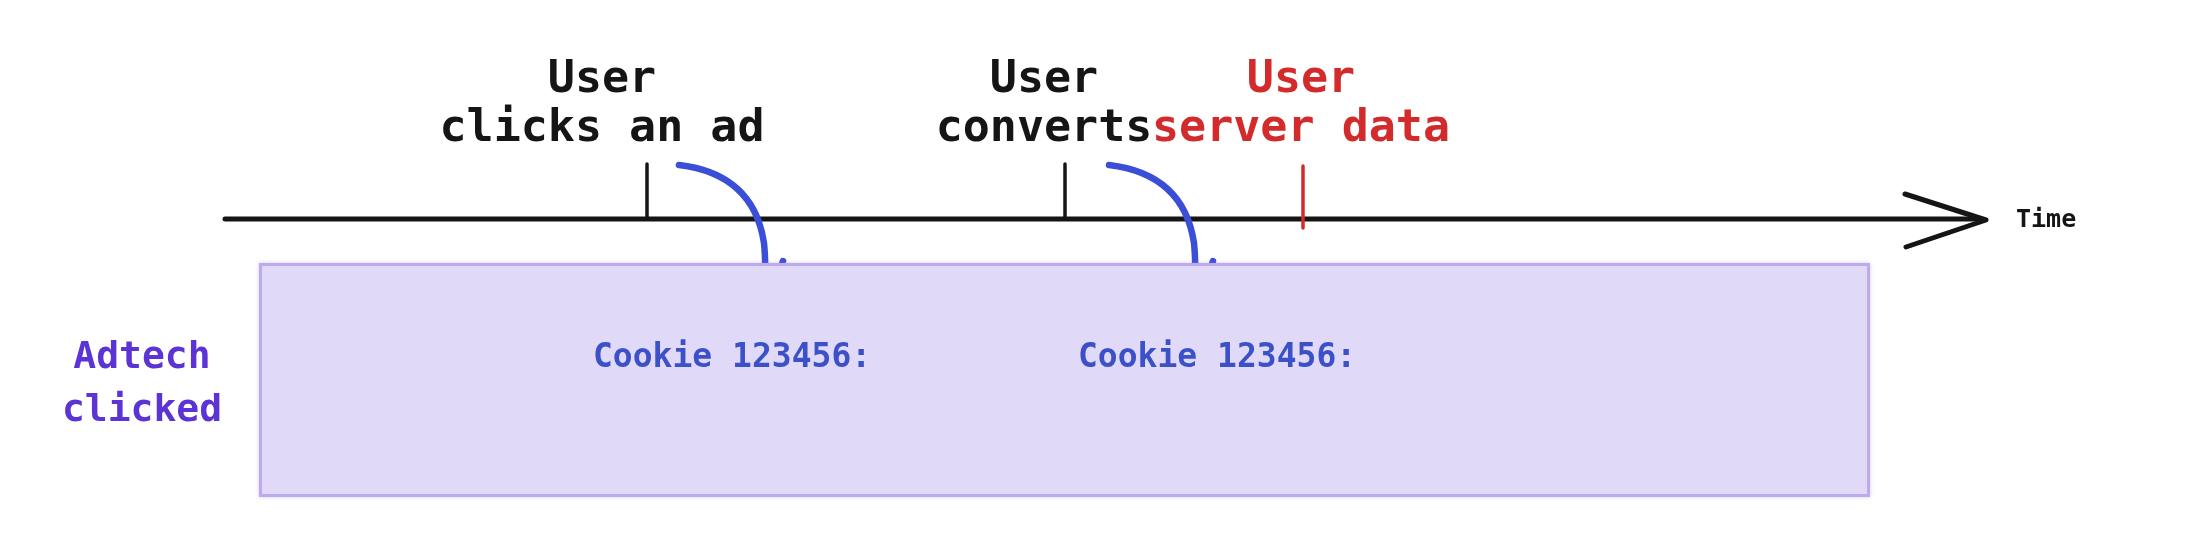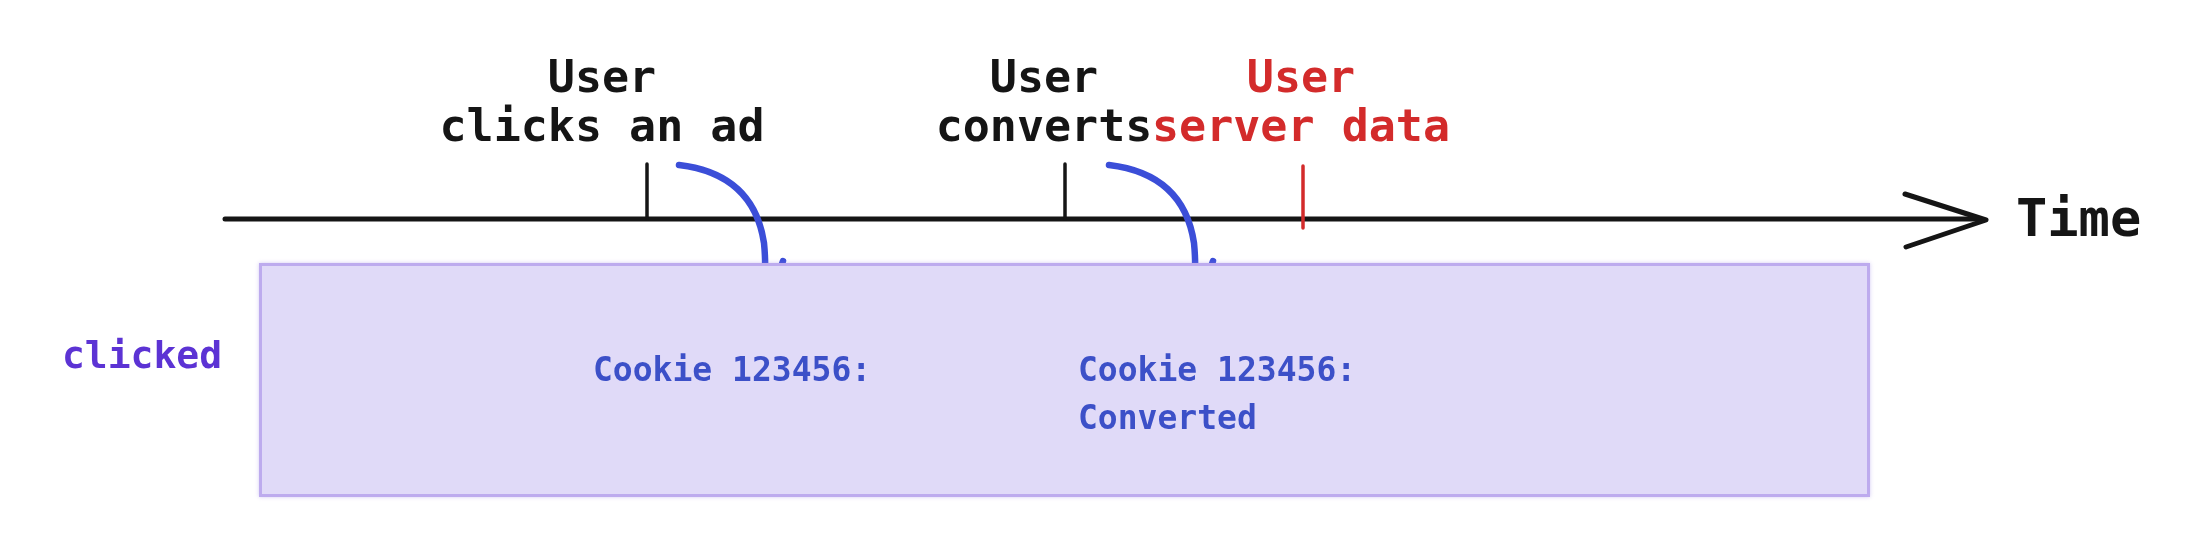--- a/index.html
+++ b/index.html
@@ -26,21 +26,21 @@
     line-height: 49px;
     color: #151515;
     white-space: nowrap;
   }
   .event-label.red { color: #d32b2b; }
   .time-label {
     position: absolute;
     left: 2016px;
     top: 219px;
     transform: translateY(-52%);
-    font-size: 52px;
+    font-size: 25px;
     color: #151515;
     white-space: nowrap;
   }
   .server-box {
     position: absolute;
     left: 259px;
     top: 263px;
     width: 1611px;
     height: 234px;
     box-sizing: border-box;
@@ -54,21 +54,21 @@
     top: 329px;
     transform: translateX(-50%);
     text-align: center;
     font-size: 38px;
     line-height: 53px;
     color: #5c33d4;
     white-space: nowrap;
   }
   .cookie-record {
     position: absolute;
-    top: 346px;
+    top: 332px;
     font-size: 33px;
     line-height: 48px;
     color: #3c50c8;
     white-space: nowrap;
   }
   .cookie-record.first  { left: 593px; }
   .cookie-record.second { left: 1078px; }
 </style>
 </head>
 <body>
@@ -102,24 +102,24 @@
     <div>converts</div>
   </div>
   <div class="event-label red" style="left:1301px">
     <div>User</div>
     <div>server data</div>
   </div>
 
   <div class="time-label">Time</div>
 
   <div class="server-label">
+    <div>Adtech</div>
     <div>clicked</div>
   </div>
 
   <div class="cookie-record first">
     <div>Cookie 123456:</div>
   </div>
   <div class="cookie-record second">
     <div>Cookie 123456:</div>
-    <div>Converted</div>
   </div>
 
 </div>
 
 </body></html>

